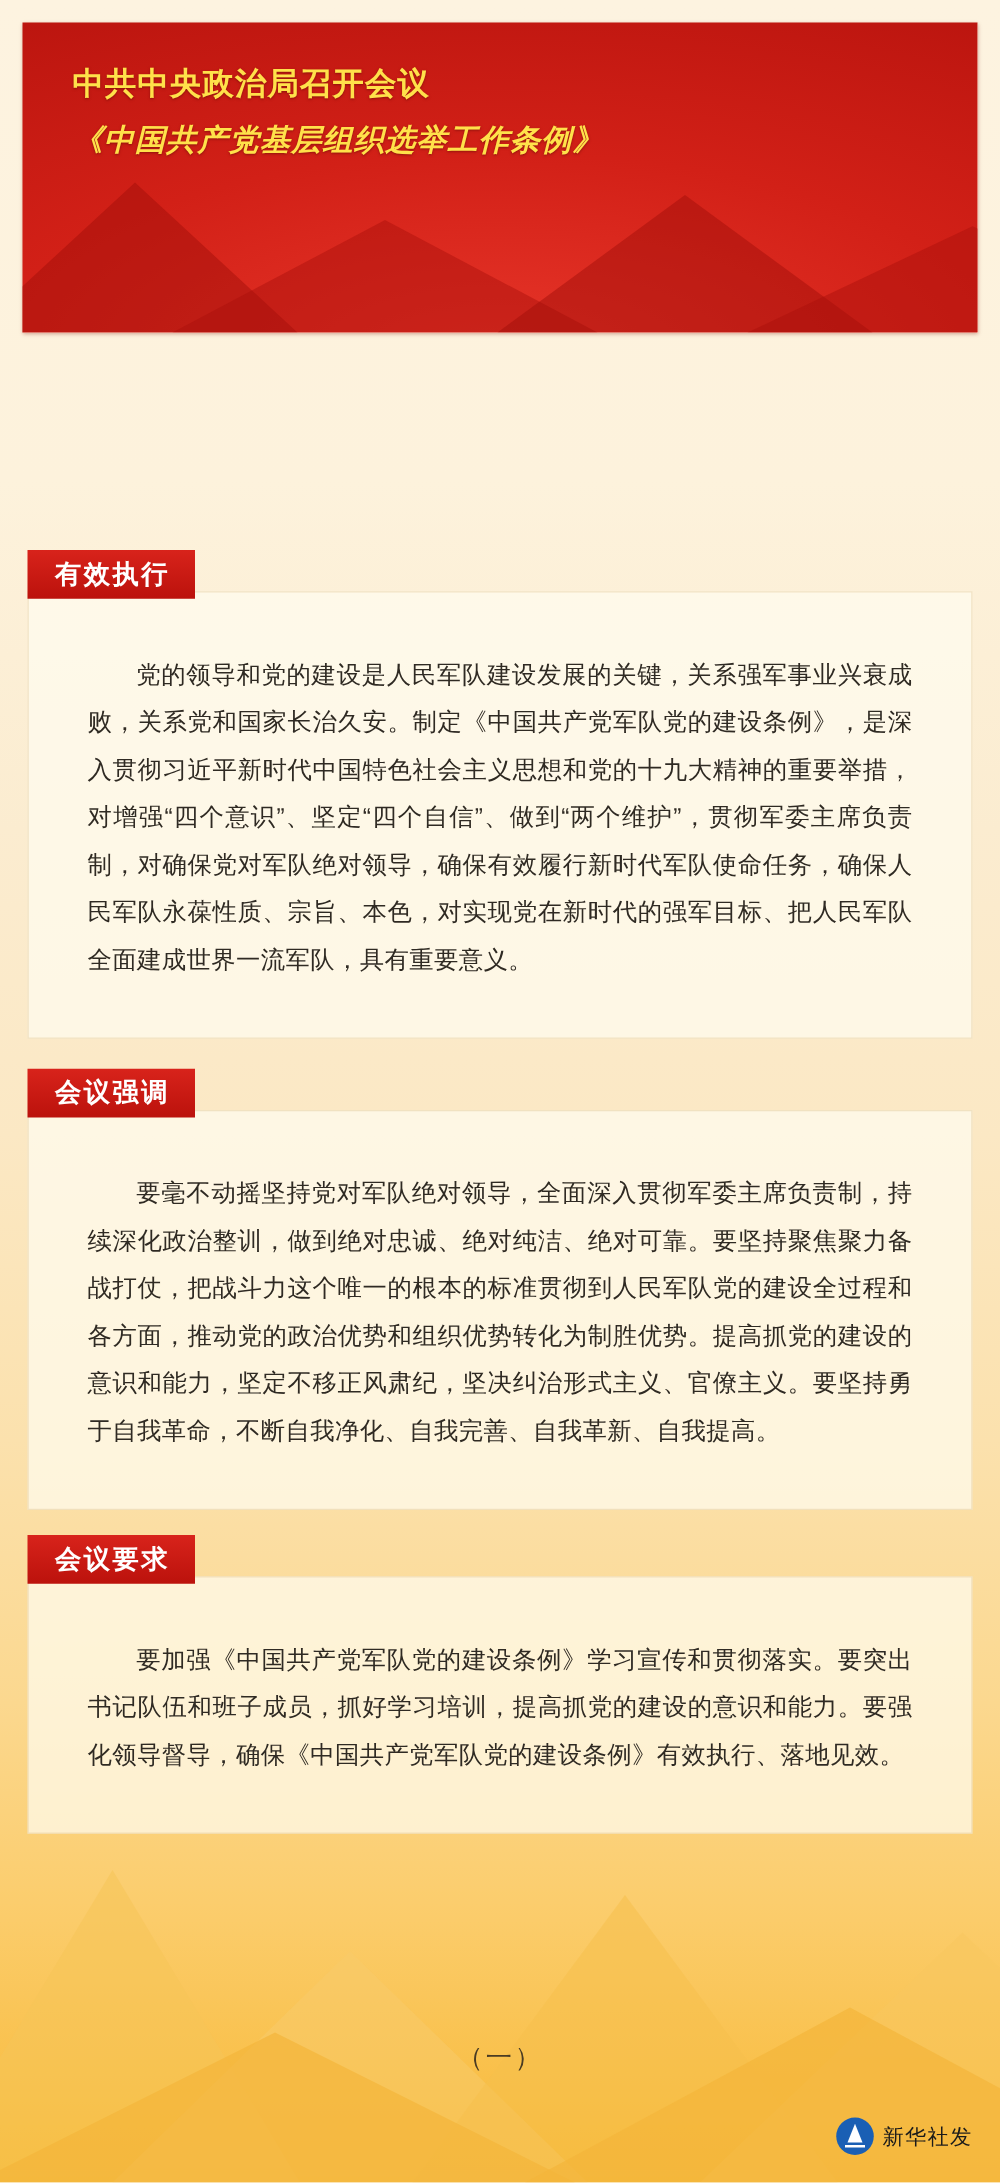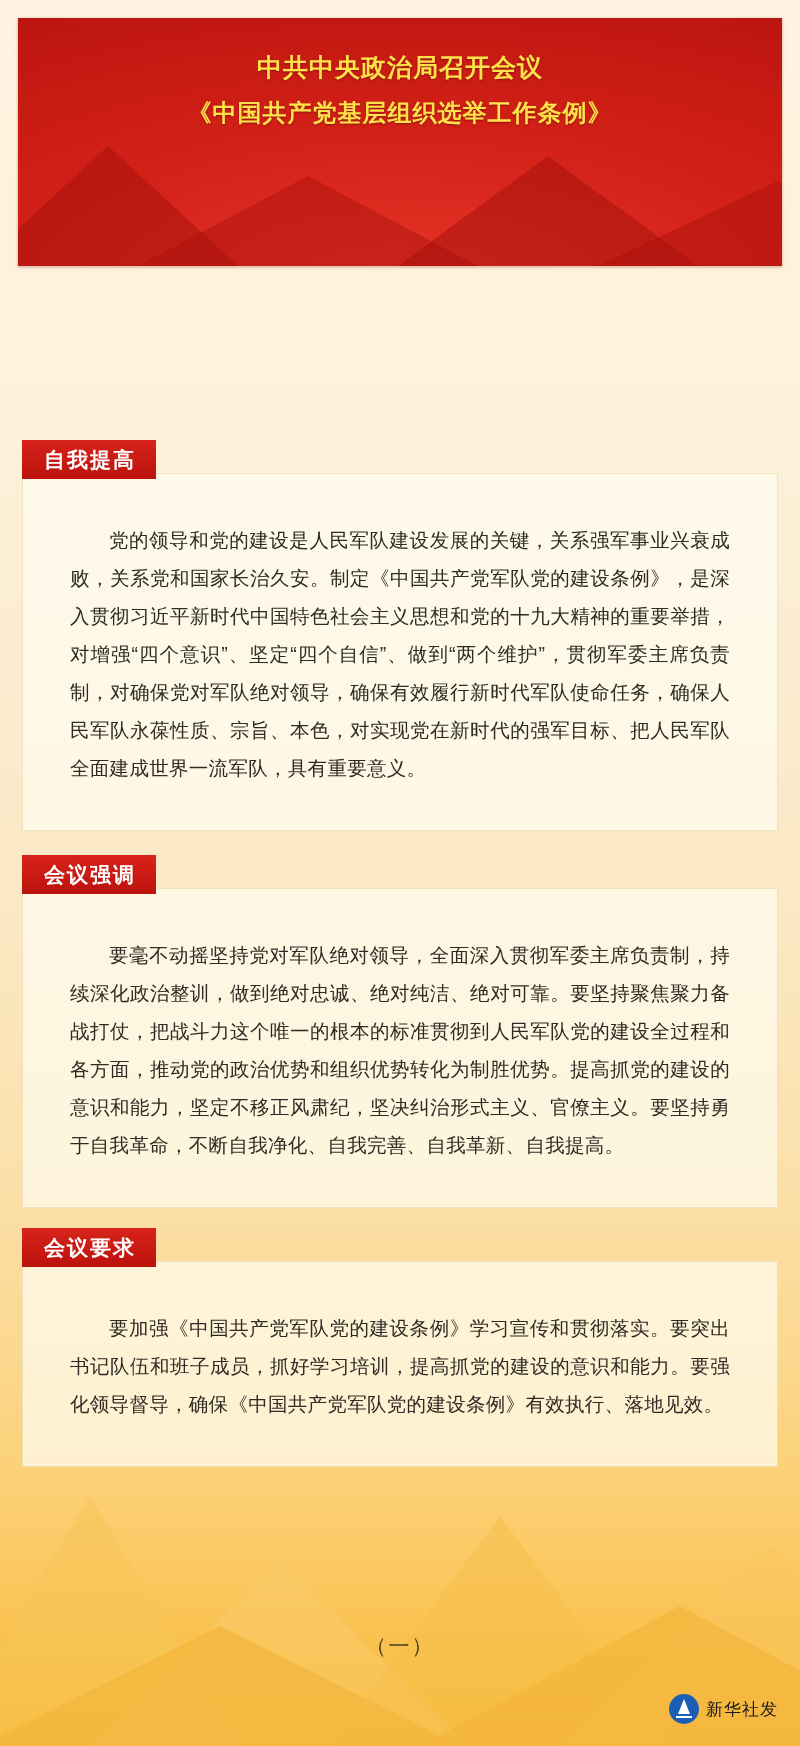--- a/index.html
+++ b/index.html
@@ -68,33 +68,34 @@
     width: 0;
     height: 0;
     border-style: solid;
     border-color: transparent;
     opacity: 0.45;
   }
   .banner-inner {
     position: relative;
     z-index: 3;
     padding: 26px 40px 0 40px;
-    text-align: center;
+    text-align: left;
   }
   .banner-line {
     color: #ffe14a;
     font-weight: bold;
     font-size: 25px;
     line-height: 46px;
     letter-spacing: 1px;
     text-shadow: 0 1px 2px rgba(90, 10, 5, 0.55);
     white-space: nowrap;
   }
   .banner-line.wide {
     font-size: 24px;
+    font-style: italic;
   }
 
   
   .intro {
     position: absolute;
     left: 62px;
     top: 296px;
     width: 660px;
     color: #2f2a23;
     font-size: 19.5px;
@@ -217,21 +218,21 @@
     <div class="ridge" style="left:580px; border-width:0 180px 85px 180px; border-bottom-color:#a8100a;"></div>
 
     <div class="banner-inner">
       <div class="banner-line">中共中央政治局召开会议</div>
       <div class="banner-line wide">《中国共产党基层组织选举工作条例》</div>
     </div>
   </div>
 
 
   <div class="section" style="top:440px;">
-    <div class="sec-label">自我提高</div>
+    <div class="sec-label">有效执行</div>
     <div class="sec-body">
       <p>党的领导和党的建设是人民军队建设发展的关键，关系强军事业兴衰成败，关系党和国家长治久安。制定《中国共产党军队党的建设条例》，是深入贯彻习近平新时代中国特色社会主义思想和党的十九大精神的重要举措，对增强“四个意识”、坚定“四个自信”、做到“两个维护”，贯彻军委主席负责制，对确保党对军队绝对领导，确保有效履行新时代军队使命任务，确保人民军队永葆性质、宗旨、本色，对实现党在新时代的强军目标、把人民军队全面建成世界一流军队，具有重要意义。</p>
     </div>
   </div>
 
   <div class="section" style="top:855px;">
     <div class="sec-label">会议强调</div>
     <div class="sec-body">
       <p>要毫不动摇坚持党对军队绝对领导，全面深入贯彻军委主席负责制，持续深化政治整训，做到绝对忠诚、绝对纯洁、绝对可靠。要坚持聚焦聚力备战打仗，把战斗力这个唯一的根本的标准贯彻到人民军队党的建设全过程和各方面，推动党的政治优势和组织优势转化为制胜优势。提高抓党的建设的意识和能力，坚定不移正风肃纪，坚决纠治形式主义、官僚主义。要坚持勇于自我革命，不断自我净化、自我完善、自我革新、自我提高。</p>
     </div>

